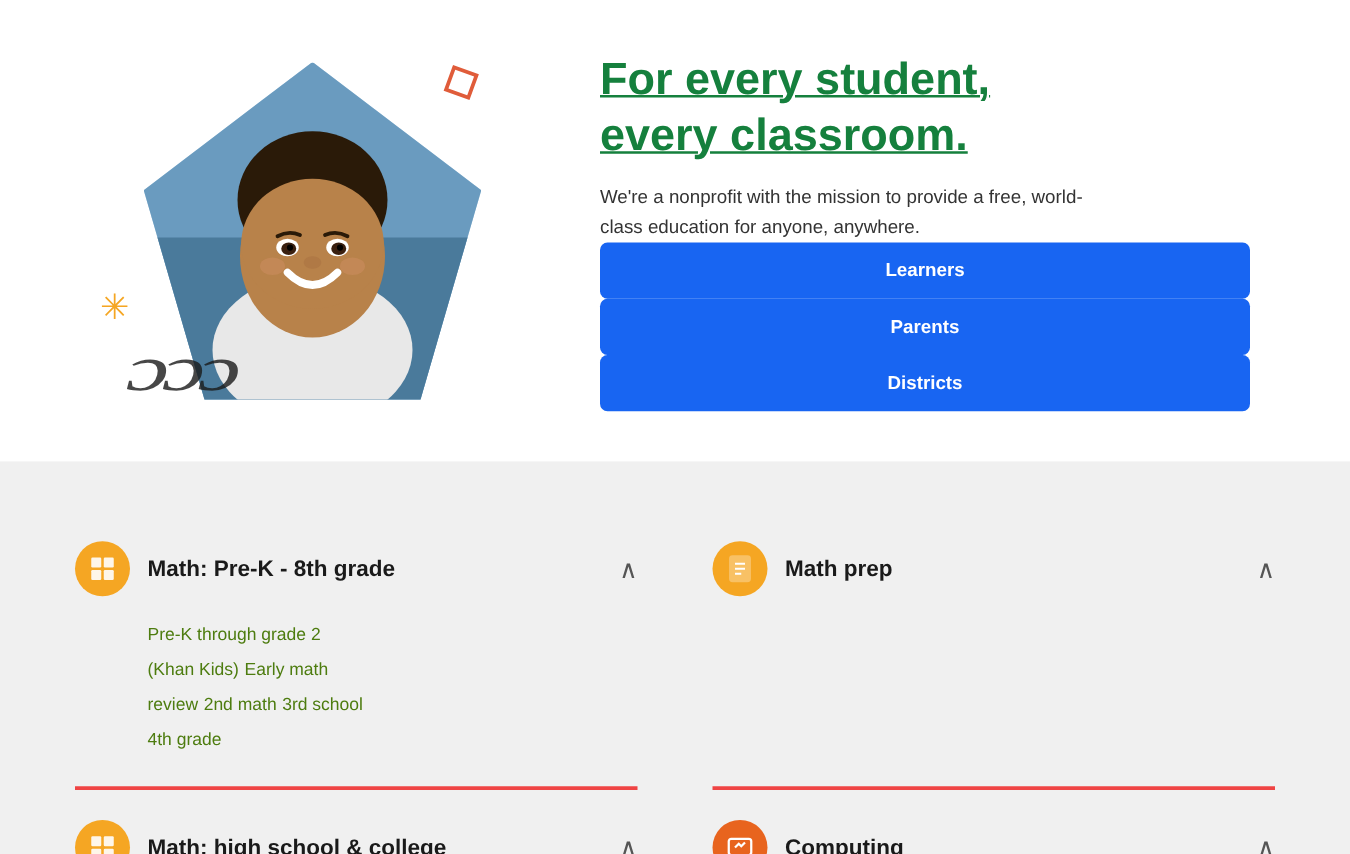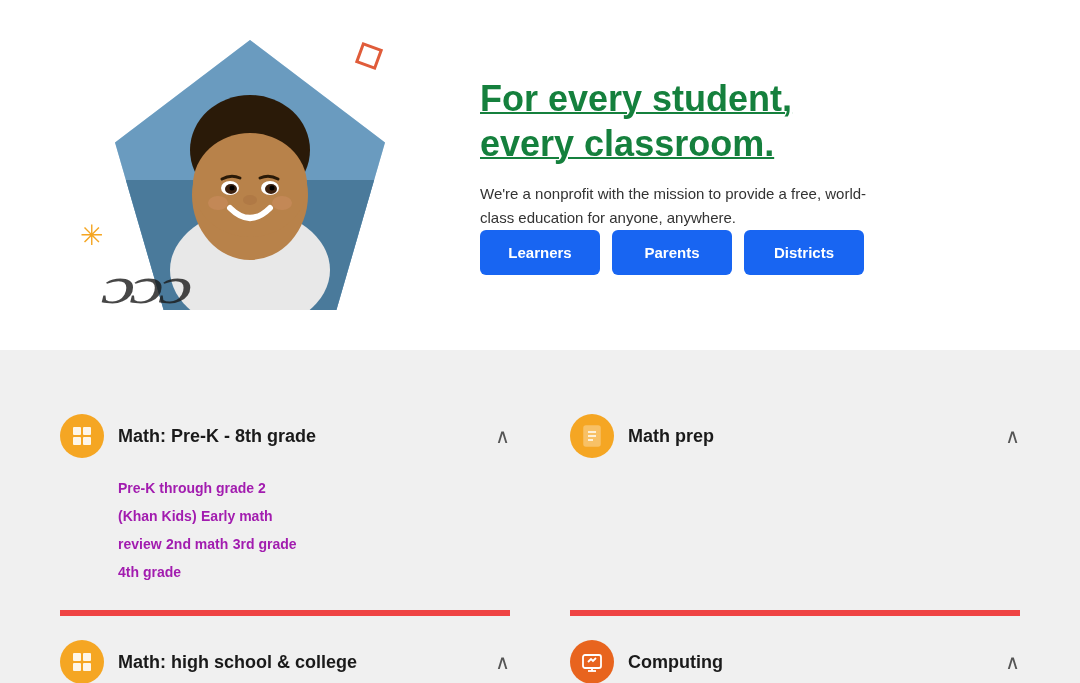--- a/index.html
+++ b/index.html
@@ -80,22 +80,22 @@
       text-decoration-thickness: 2px;
     }
     .hero-desc {
       font-size: 15px;
       color: #333;
       line-height: 1.6;
       max-width: 420px;
     }
     .hero-buttons {
       display: flex;
-      gap: 12px;
       flex-wrap: wrap;
+      flex-direction: column;
     }
     .hero-btn {
       background: #1865f2;
       color: #fff;
       border: none;
       border-radius: 6px;
       padding: 14px 28px;
       font-size: 15px;
       font-weight: 600;
       cursor: pointer;
@@ -107,21 +107,21 @@
     .course-section {
       background: #f0f0f0;
       padding: 40px 60px;
     }
     .course-grid {
       display: grid;
       grid-template-columns: 1fr 1fr;
       gap: 0 60px;
     }
     .course-block {
-      border-bottom: 6px solid #ef4444;
+      border-bottom: 3px solid #ef4444;
       padding: 24px 0;
     }
     .course-block:last-child { border-bottom: none; }
     .course-header {
       display: flex;
       align-items: center;
       justify-content: space-between;
       cursor: pointer;
       margin-bottom: 0;
     }
@@ -156,25 +156,24 @@
       user-select: none;
     }
     .course-links {
       display: grid;
       grid-template-columns: 1fr 1fr;
       gap: 4px 16px;
       margin-top: 16px;
       padding-left: 58px;
     }
     .course-links a {
-      color: #a21caf;
+      color: #4d7c0f;
       text-decoration: none;
       font-size: 14px;
       line-height: 2;
-      font-weight: bold;
     }
     .course-links .see-all {
       font-weight: 700;
       color: #1a1a1a;
       text-decoration: none;
       font-size: 14px;
       line-height: 2;
     }
   </style>
 </head>
@@ -260,21 +259,21 @@
           </div>
           <span class="course-title">Math: Pre-K - 8th grade</span>
         </div>
         <span class="chevron">∧</span>
       </div>
       <div class="course-links">
         <div>
           <a href="#">Pre-K through grade 2<br>(Khan Kids)</a>
           <a href="#">Early math review</a>
           <a href="#">2nd math</a>
-          <a href="#">3rd grade</a>
+          <a href="#">3rd school</a>
           <a href="#">4th grade</a>
         </div>
       </div>
     </div>
 
     <div class="course-block">
       <div class="course-header">
         <div class="course-header-left">
           <div class="course-icon" style="background:#f5a623;">
             <svg viewBox="0 0 24 24" fill="white">

